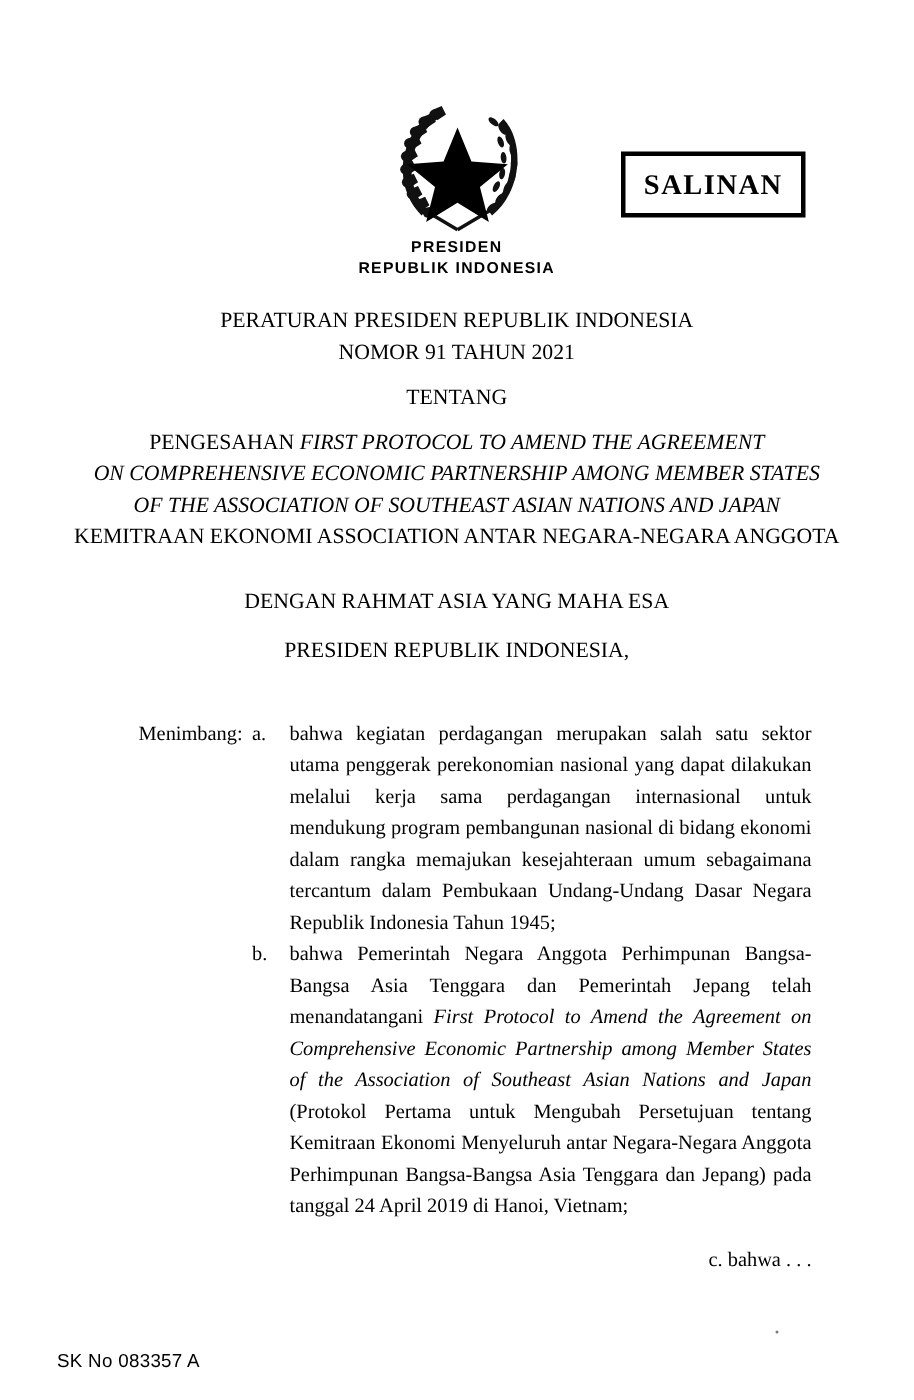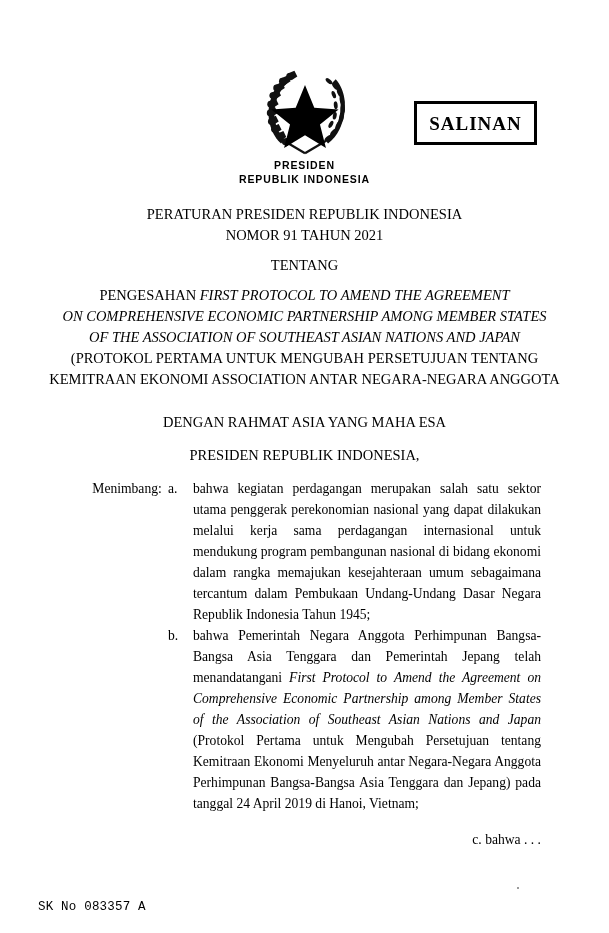--- a/index.html
+++ b/index.html
@@ -137,21 +137,21 @@
     top: 887px;
     width: 2px;
     height: 2px;
     background: #7a7a7a;
     border-radius: 50%;
   }
   .sk-stamp {
     position: absolute;
     left: 38px;
     top: 900px;
-    font-family: Liberation Mono, monospace;
+    font-family: Liberation Sans, sans-serif;
     font-size: 12.5px;
     letter-spacing: 0.2px;
     white-space: nowrap;
   }
 </style>
 </head>
 <body>
 
 <div class="page">
 
@@ -225,21 +225,20 @@
 
   <div class="title-block">
     <div class="tline">PERATURAN PRESIDEN REPUBLIK INDONESIA</div>
     <div class="tline">NOMOR 91 TAHUN 2021</div>
     <div class="gap-sm"></div>
     <div class="tline">TENTANG</div>
     <div class="gap-sm"></div>
     <div class="tline"><span>PENGESAHAN </span><span class="ital">FIRST PROTOCOL TO AMEND THE AGREEMENT</span></div>
     <div class="tline ital">ON COMPREHENSIVE ECONOMIC PARTNERSHIP AMONG MEMBER STATES</div>
     <div class="tline ital">OF THE ASSOCIATION OF SOUTHEAST ASIAN NATIONS AND JAPAN</div>
-    <div class="tline">(PROTOKOL PERTAMA UNTUK MENGUBAH PERSETUJUAN TENTANG</div>
     <div class="tline">KEMITRAAN EKONOMI ASSOCIATION ANTAR NEGARA-NEGARA ANGGOTA</div>
     <div class="gap-lg"></div>
     <div class="tline">DENGAN RAHMAT ASIA YANG MAHA ESA</div>
     <div class="gap-md"></div>
     <div class="tline">PRESIDEN REPUBLIK INDONESIA,</div>
   </div>
 
   <div class="considerans">
 
     <div class="cons-row">

